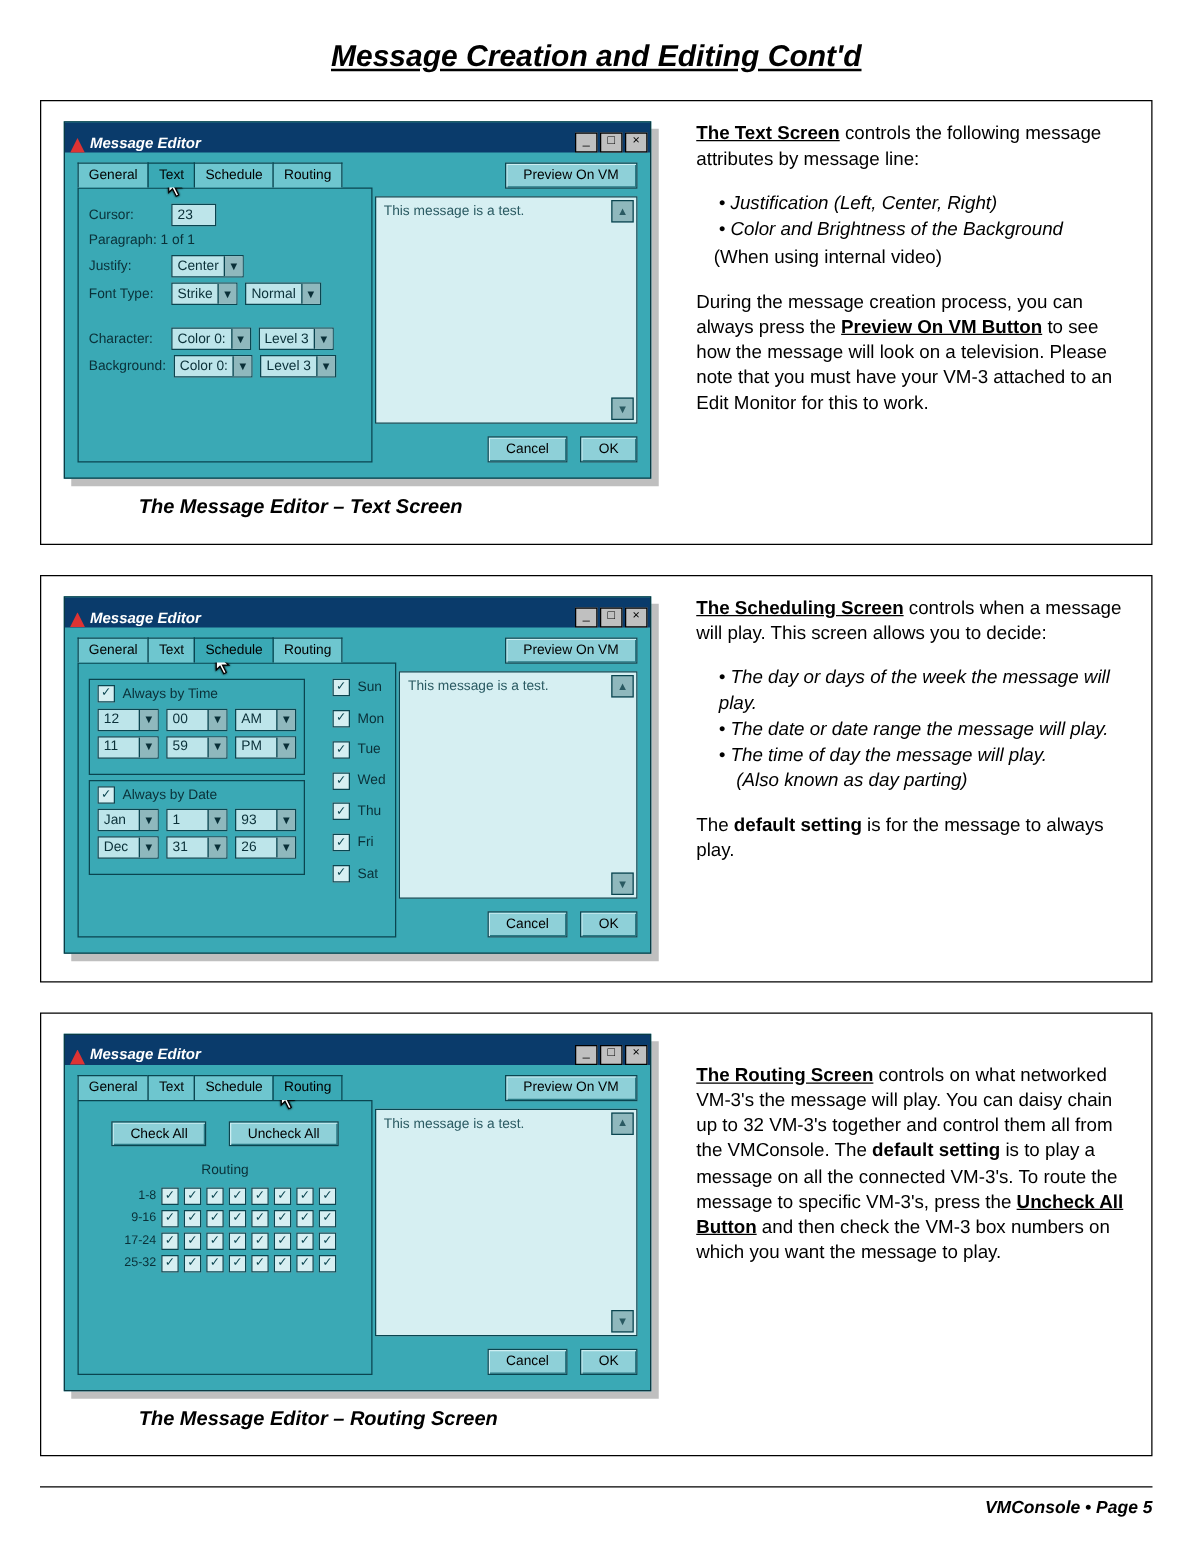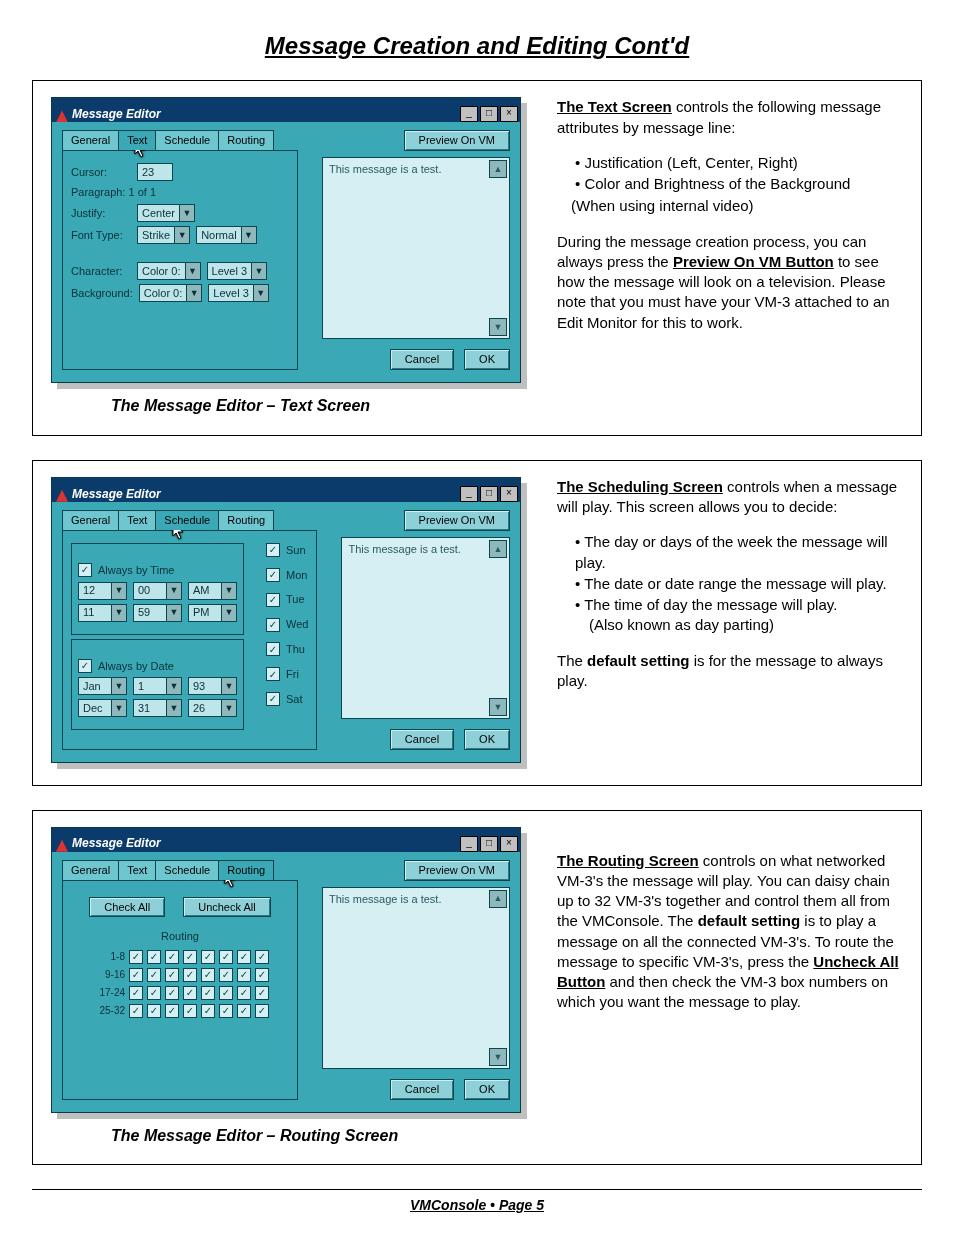--- a/index.html
+++ b/index.html
@@ -37,29 +37,28 @@
     padding-left: 16px;
   }
   .caption {
     font-style: italic;
     font-weight: bold;
     text-align: left;
     padding: 8px 0 0 60px;
     font-size: 16px;
   }
   .footer {
-    text-align: center;
+    text-align: right;
     font-style: italic;
     font-weight: bold;
     font-size: 14px;
     margin-top: 6px;
-    text-decoration: underline;
   }
   .hr-top { border-top: 1.5px solid #000; height:0; margin-bottom:6px;}
-  ul.bullets { margin: 4px 0 10px 0; padding-left: 18px; }
+  ul.bullets { margin: 4px 0 10px 0; padding-left: 18px; font-style: italic; }
   ul.bullets li { margin: 1px 0; list-style: none; }
   ul.bullets li::before { content: "• "; }
   .indent { padding-left: 14px; }
   b { font-weight: bold; }
   u { text-decoration: underline; }
 
   
   .win-shadow {
     display:inline-block;
     box-shadow: 6px 6px 0 rgba(0,0,0,.25);
@@ -87,21 +86,21 @@
   .title-icon {
     width: 12px; height: 12px; background:#d33; margin-right:4px;
     clip-path: polygon(50% 0,100% 100%,0 100%);
   }
   .winbtns { margin-left:auto; display:flex; gap:2px;}
   .winbtn {
     width:16px; height:14px; background:#c0c0c0; border:1px solid #000;
     font-size:10px; line-height:12px; text-align:center; color:#000;
     font-style: normal; font-weight: normal;
   }
-  .win-body { padding: 8px 10px 12px 10px; display:flex; gap:24px; }
+  .win-body { padding: 8px 10px 12px 10px; display:flex; gap:2px; }
   .tabs-area { flex: 0 0 236px; }
   .tabs { display:flex; }
   .tab {
     border:1px solid #0a4550; border-bottom:none;
     padding:2px 8px; background:#6ec6cf; font-size:11px;
     margin-right:-1px; position:relative;
   }
   .tab.active { background:#3aa9b5; z-index:2; }
   .tabpanel {
     border:1px solid #0a4550; background:#3aa9b5;
@@ -140,21 +139,21 @@
   .scroll-ud {
     position:absolute; right:2px; width:16px; height:16px; background:#8fb8bd;
     border:1px solid #0a4550; font-size:9px; display:flex; align-items:center; justify-content:center;
   }
   .scroll-up { top:2px; }
   .scroll-dn { bottom:2px; }
   .okrow { display:flex; justify-content:flex-end; gap:10px; margin-top:10px;}
   .chk { width:12px; height:12px; border:1px solid #0a4550; background:#d6eff2;
          display:inline-flex; align-items:center; justify-content:center; font-size:10px; color:#0a4550;}
   .chk.checked::after{content:"✓";}
-  .group-box { border:1px solid #0a4550; padding:15px 6px 8px 6px; margin:4px 0; }
+  .group-box { border:1px solid #0a4550; padding:0 6px 8px 6px; margin:4px 0; }
   .days { display:flex; flex-direction:column; gap:2px; margin-left:12px;}
   .sched-flex { display:flex; align-items:flex-start; gap:10px;}
   .routing-title { text-align:center; font-size:11px; color:#0a3038; margin-bottom:4px;}
   .routing-grid .rr { display:flex; align-items:center; gap:4px; font-size:10px; color:#0a3038; margin:2px 0;}
   .routing-grid .rr .rlabel{ width:34px; text-align:right;}
   .btnpair { display:flex; gap:18px; justify-content:center; margin:8px 0 12px 0;}
 </style>
 </head>
 <body>
 

